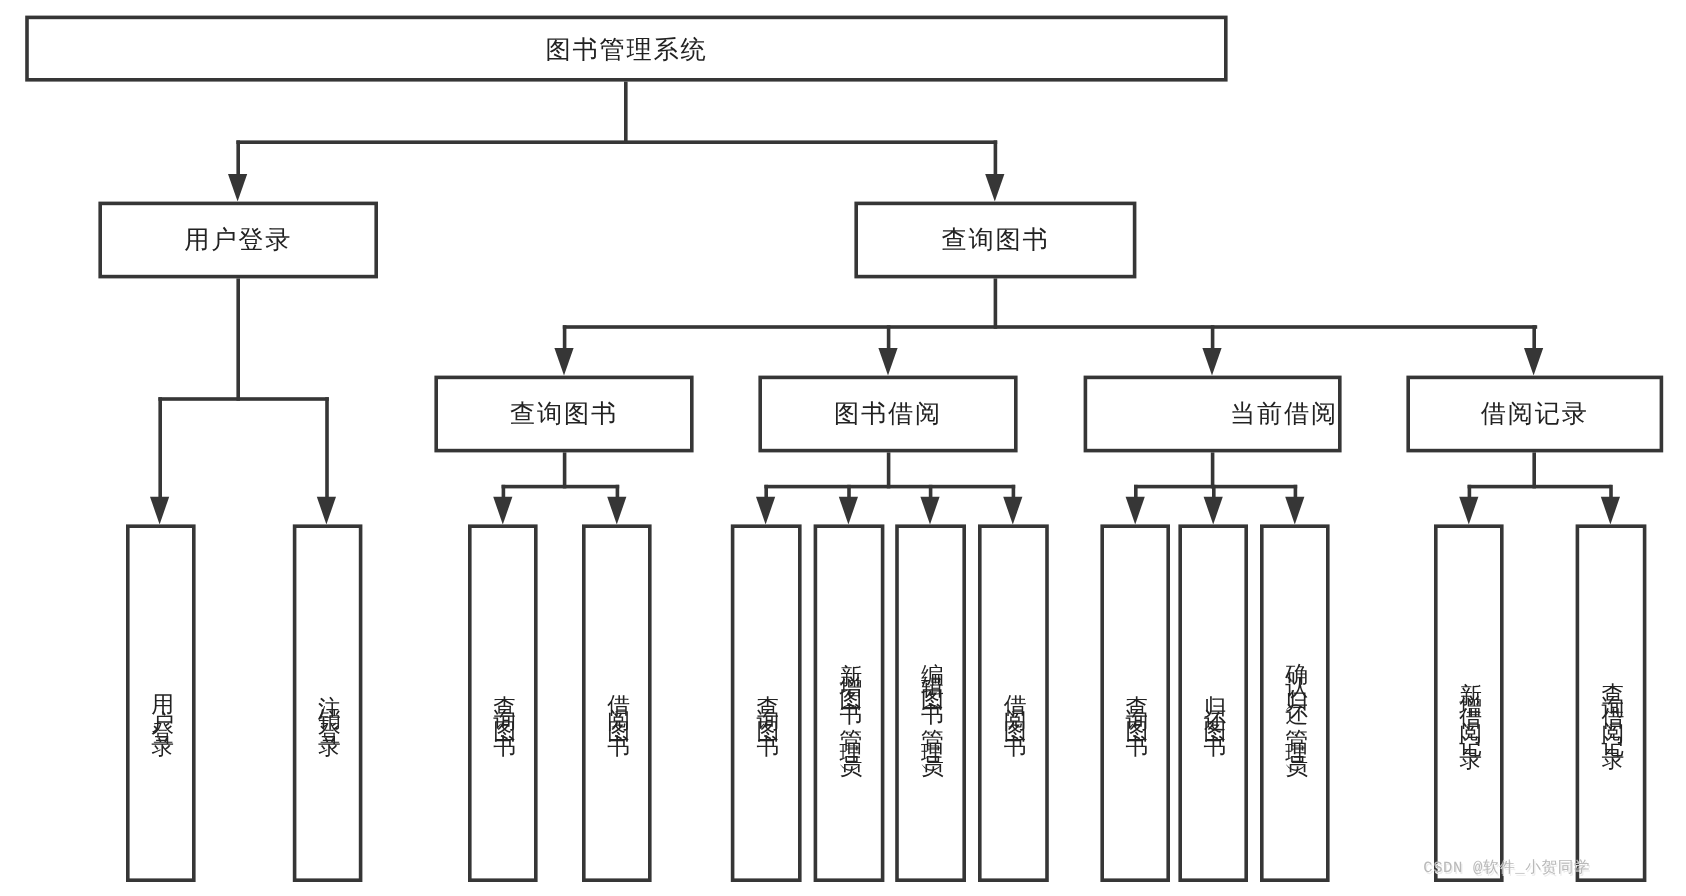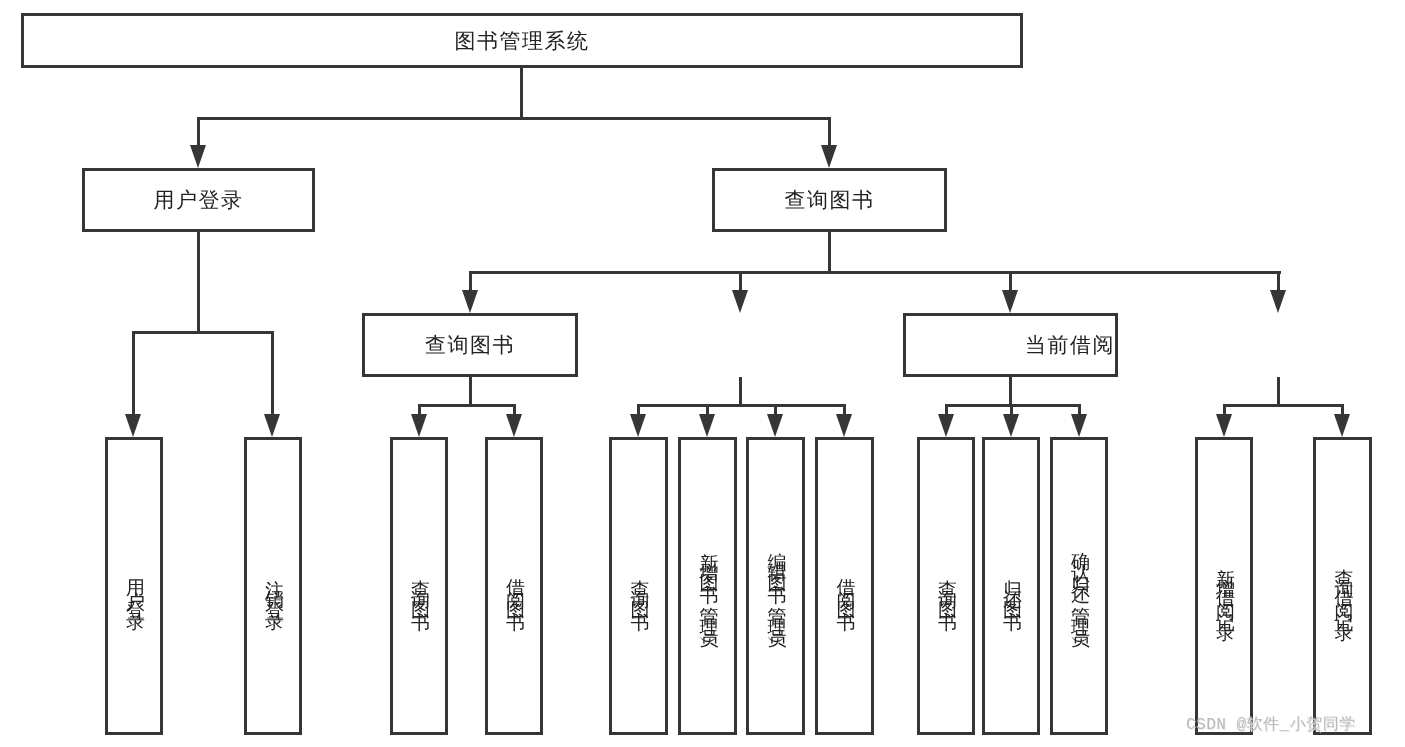--- a/index.html
+++ b/index.html
@@ -32,21 +32,21 @@
   .hline{position:absolute;height:3px;background:#363636;}
   .arrow{
     position:absolute;width:0;height:0;
     border-left:8px solid transparent;
     border-right:8px solid transparent;
     border-top:23px solid #363636;
   }
   .watermark{
     position:absolute;
     left:1186px;top:714px;
-    font-size:16px;
+    font-size:13px;
     color:#b9b9b9;
     text-shadow:1px 1px 0 #ececec;
     letter-spacing:0.5px;
     z-index:5;
     white-space:nowrap;
   }
 </style>
 </head>
 <body>
 
@@ -84,22 +84,28 @@
   <div class="vline" style="left:739px;top:271px;height:22px;"></div>
   <div class="arrow" style="left:732px;top:290px;"></div>
   <div class="vline" style="left:1009px;top:271px;height:22px;"></div>
   <div class="arrow" style="left:1002px;top:290px;"></div>
   <div class="vline" style="left:1277px;top:271px;height:22px;"></div>
   <div class="arrow" style="left:1270px;top:290px;"></div>
 
   <div class="box" style="left:362px;top:313px;width:216px;height:64px;">
     <span class="h-label">查询图书</span>
   </div>
+  <div class="box" style="left:632px;top:313px;width:216px;height:64px;">
+    <span class="h-label">图书借阅</span>
+  </div>
   <div class="box" style="left:903px;top:313px;width:215px;height:64px;justify-content:flex-end;">
     <span class="h-label">当前借阅</span>
+  </div>
+  <div class="box" style="left:1172px;top:313px;width:214px;height:64px;">
+    <span class="h-label">借阅记录</span>
   </div>
 
   <div class="vline" style="left:469px;top:377px;height:30px;"></div>
   <div class="hline" style="left:418px;top:404px;width:98px;"></div>
   <div class="vline" style="left:418px;top:404px;height:12px;"></div>
   <div class="arrow" style="left:411px;top:414px;"></div>
   <div class="vline" style="left:513px;top:404px;height:12px;"></div>
   <div class="arrow" style="left:506px;top:414px;"></div>
 
   <div class="vline" style="left:739px;top:377px;height:30px;"></div>

